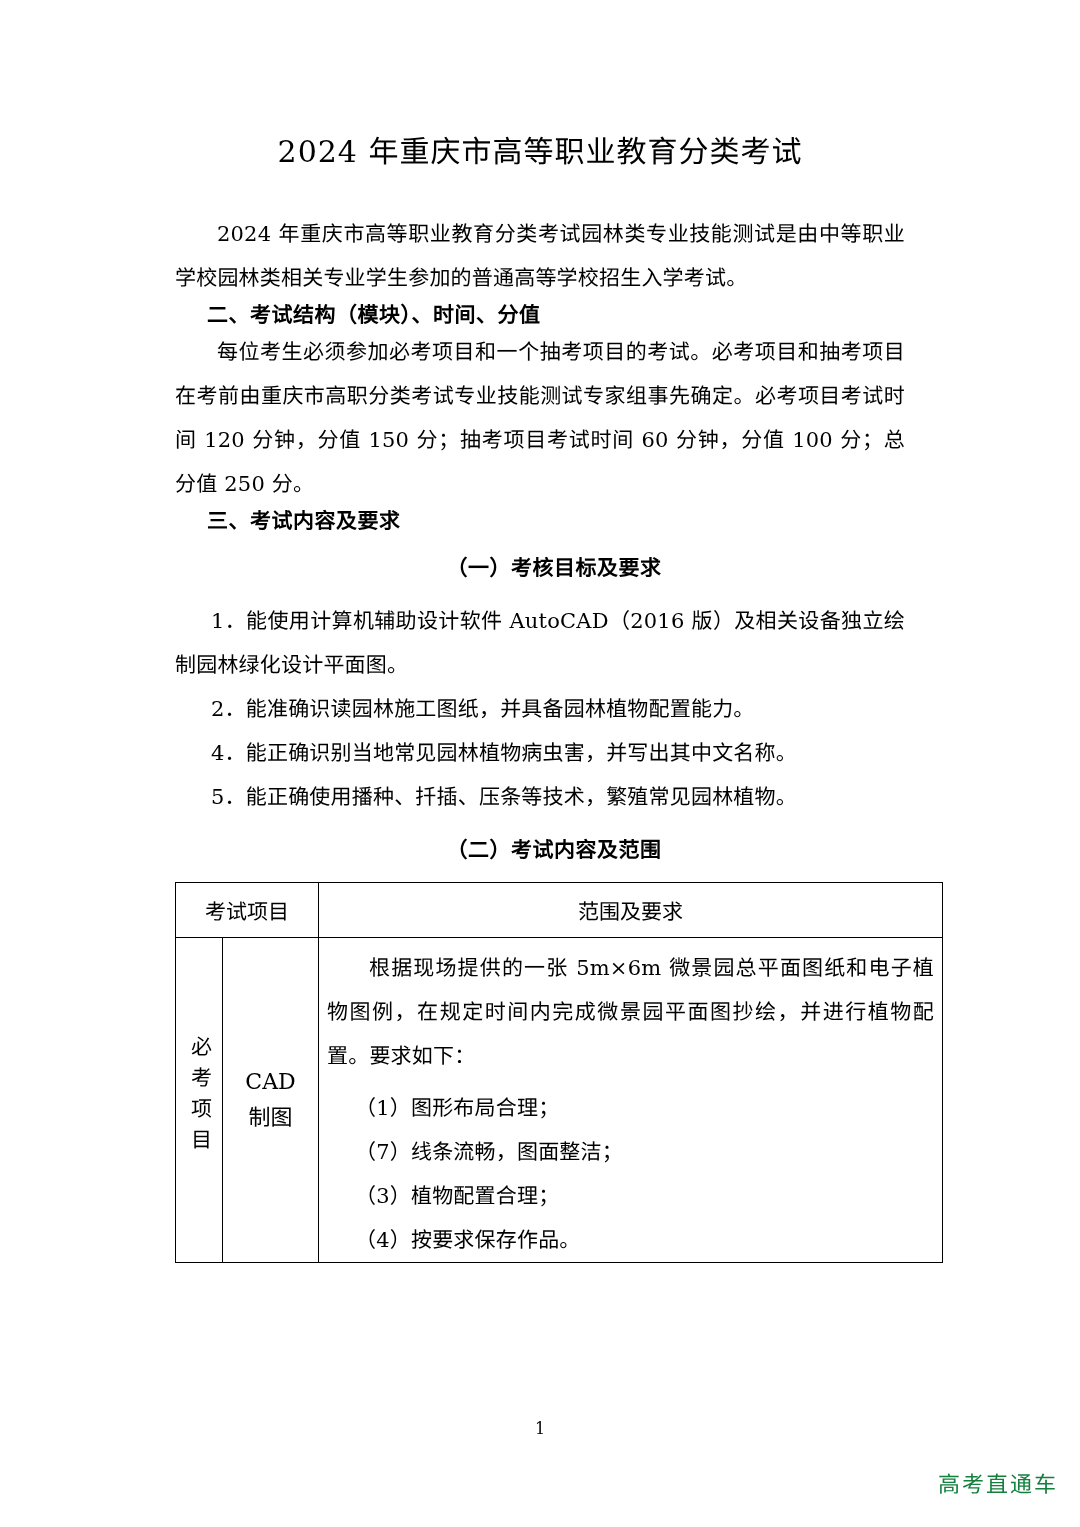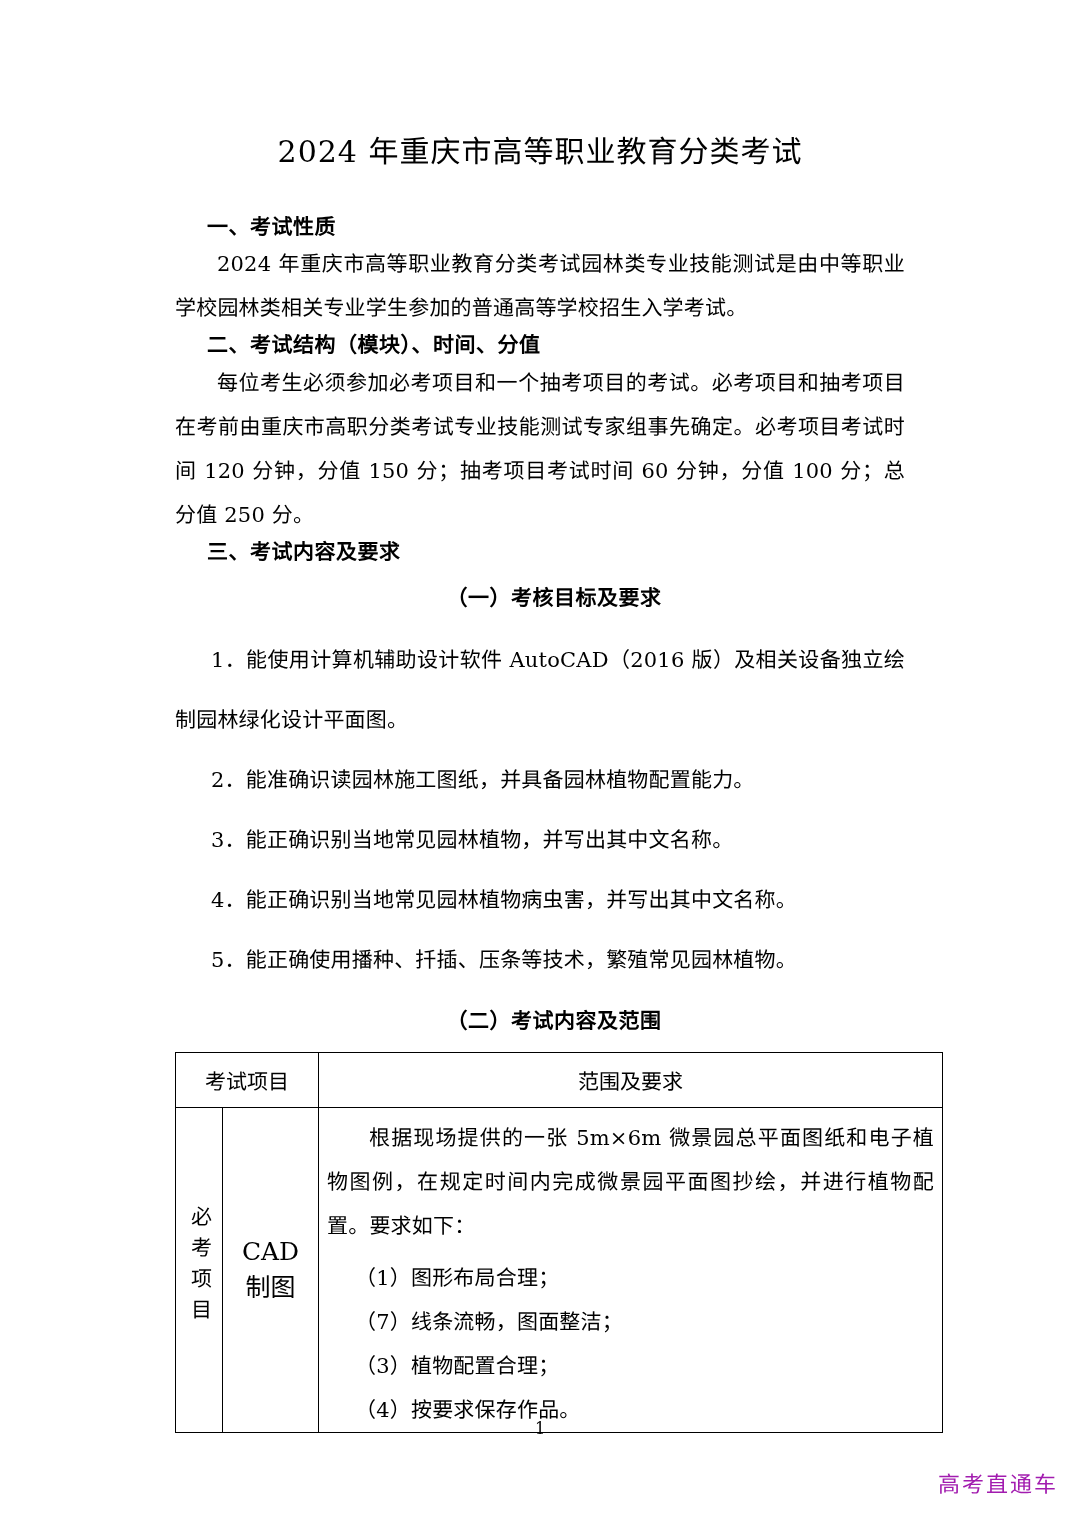--- a/index.html
+++ b/index.html
@@ -78,21 +78,21 @@
     font-size: 21px;
     line-height: 44px;
     margin: 0;
     text-align: justify;
     text-justify: inter-ideograph;
     text-indent: 42px;
     letter-spacing: 0.2px;
   }
   .list-item {
     font-size: 21px;
-    line-height: 60px;
+    line-height: 44px;
     margin: 0;
     text-align: justify;
     text-justify: inter-ideograph;
     text-indent: 36px;
     letter-spacing: 0.2px;
   }
   .sp-md { height: 14px; }
 
   
   .exam-table {
@@ -126,21 +126,21 @@
     text-orientation: upright;
     display: inline-block;
     font-size: 21px;
     line-height: 1.85;
     letter-spacing: 10px;
     font-family: "DejaVu Serif", "Liberation Serif", serif;
   }
   .mid-cell {
     text-align: center;
     vertical-align: middle;
-    font-size: 25px;
+    font-size: 22px;
     line-height: 36px;
   }
   .mid-cell .cad-en { font-family: "DejaVu Serif", "Liberation Serif", serif; }
   .mid-cell .cad-zh { font-family: "DejaVu Serif", "Liberation Serif", serif; }
 
   .body-cell {
     padding: 12px 14px 16px 16px;
     vertical-align: top;
   }
   .cell-para {
@@ -168,51 +168,49 @@
     top: 1419px;
     text-align: center;
     font-size: 16px;
     font-family: "DejaVu Serif", "Liberation Serif", serif;
   }
   .watermark {
     position: absolute;
     right: 22px;
     top: 1466px;
     font-size: 22px;
-    color: #a21caf;
+    color: #15803d;
     letter-spacing: 2px;
     font-family: "DejaVu Sans", "Liberation Sans", sans-serif;
     user-select: none;
   }
 </style>
 </head>
 <body>
 
 <div class="page">
 
   <div class="content">
 
     <h1 class="doc-title-1">2024 年重庆市高等职业教育分类考试</h1>
 
     <div class="sp-md"></div>
     <div class="sp-md"></div>
     <div class="sp-md"></div>
 
-    <h3 class="heading-1">一、考试性质</h3>
     <p class="para">2024 年重庆市高等职业教育分类考试园林类专业技能测试是由中等职业学校园林类相关专业学生参加的普通高等学校招生入学考试。</p>
 
     <h3 class="heading-1">二、考试结构（模块）、时间、分值</h3>
     <p class="para">每位考生必须参加必考项目和一个抽考项目的考试。必考项目和抽考项目在考前由重庆市高职分类考试专业技能测试专家组事先确定。必考项目考试时间 120 分钟，分值 150 分；抽考项目考试时间 60 分钟，分值 100 分；总分值 250 分。</p>
 
     <h3 class="heading-1">三、考试内容及要求</h3>
     <h4 class="heading-2">（一）考核目标及要求</h4>
 
     <p class="list-item">1．能使用计算机辅助设计软件 AutoCAD（2016 版）及相关设备独立绘制园林绿化设计平面图。</p>
     <p class="list-item">2．能准确识读园林施工图纸，并具备园林植物配置能力。</p>
-    <p class="list-item">3．能正确识别当地常见园林植物，并写出其中文名称。</p>
     <p class="list-item">4．能正确识别当地常见园林植物病虫害，并写出其中文名称。</p>
     <p class="list-item">5．能正确使用播种、扦插、压条等技术，繁殖常见园林植物。</p>
 
     <h4 class="heading-2">（二）考试内容及范围</h4>
 
     <table class="exam-table">
       <colgroup>
         <col class="col-a">
         <col class="col-b">
         <col class="col-c">

